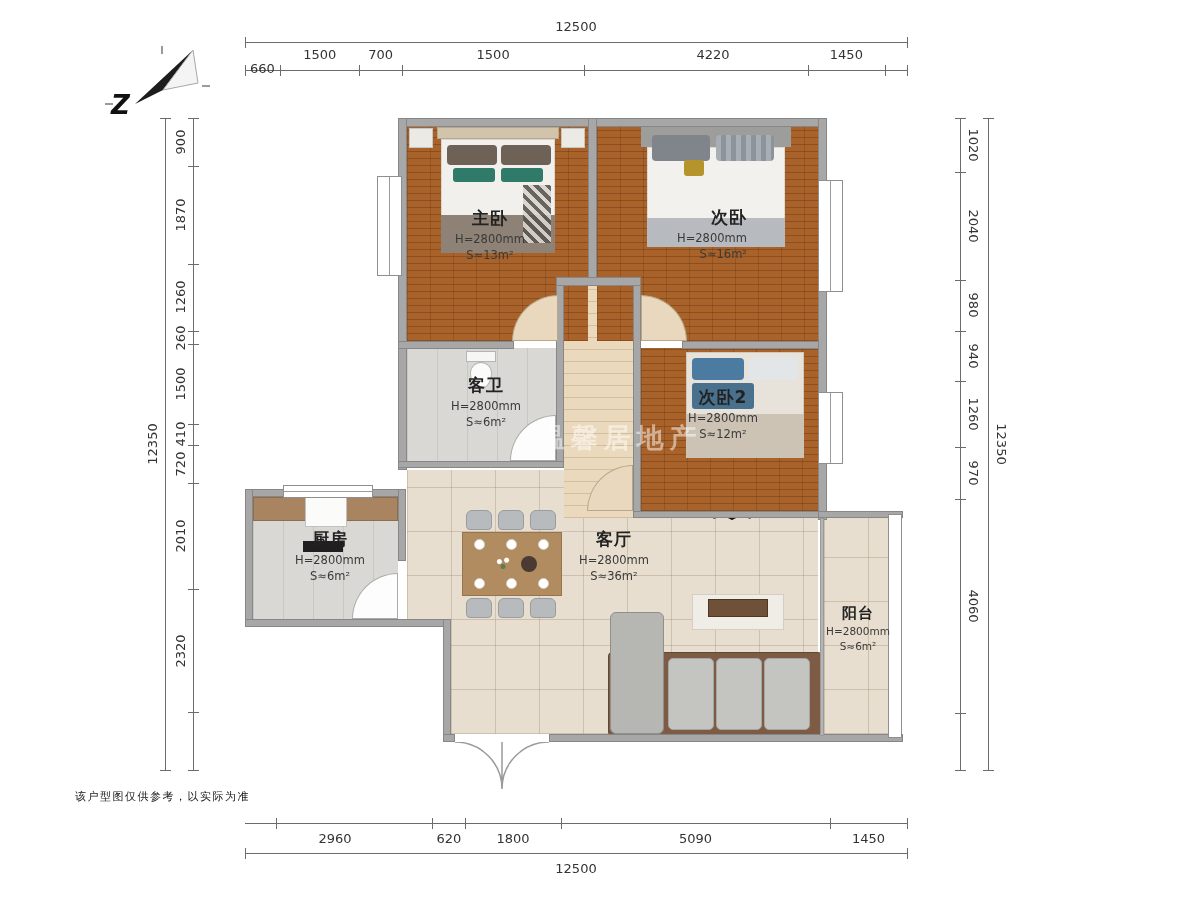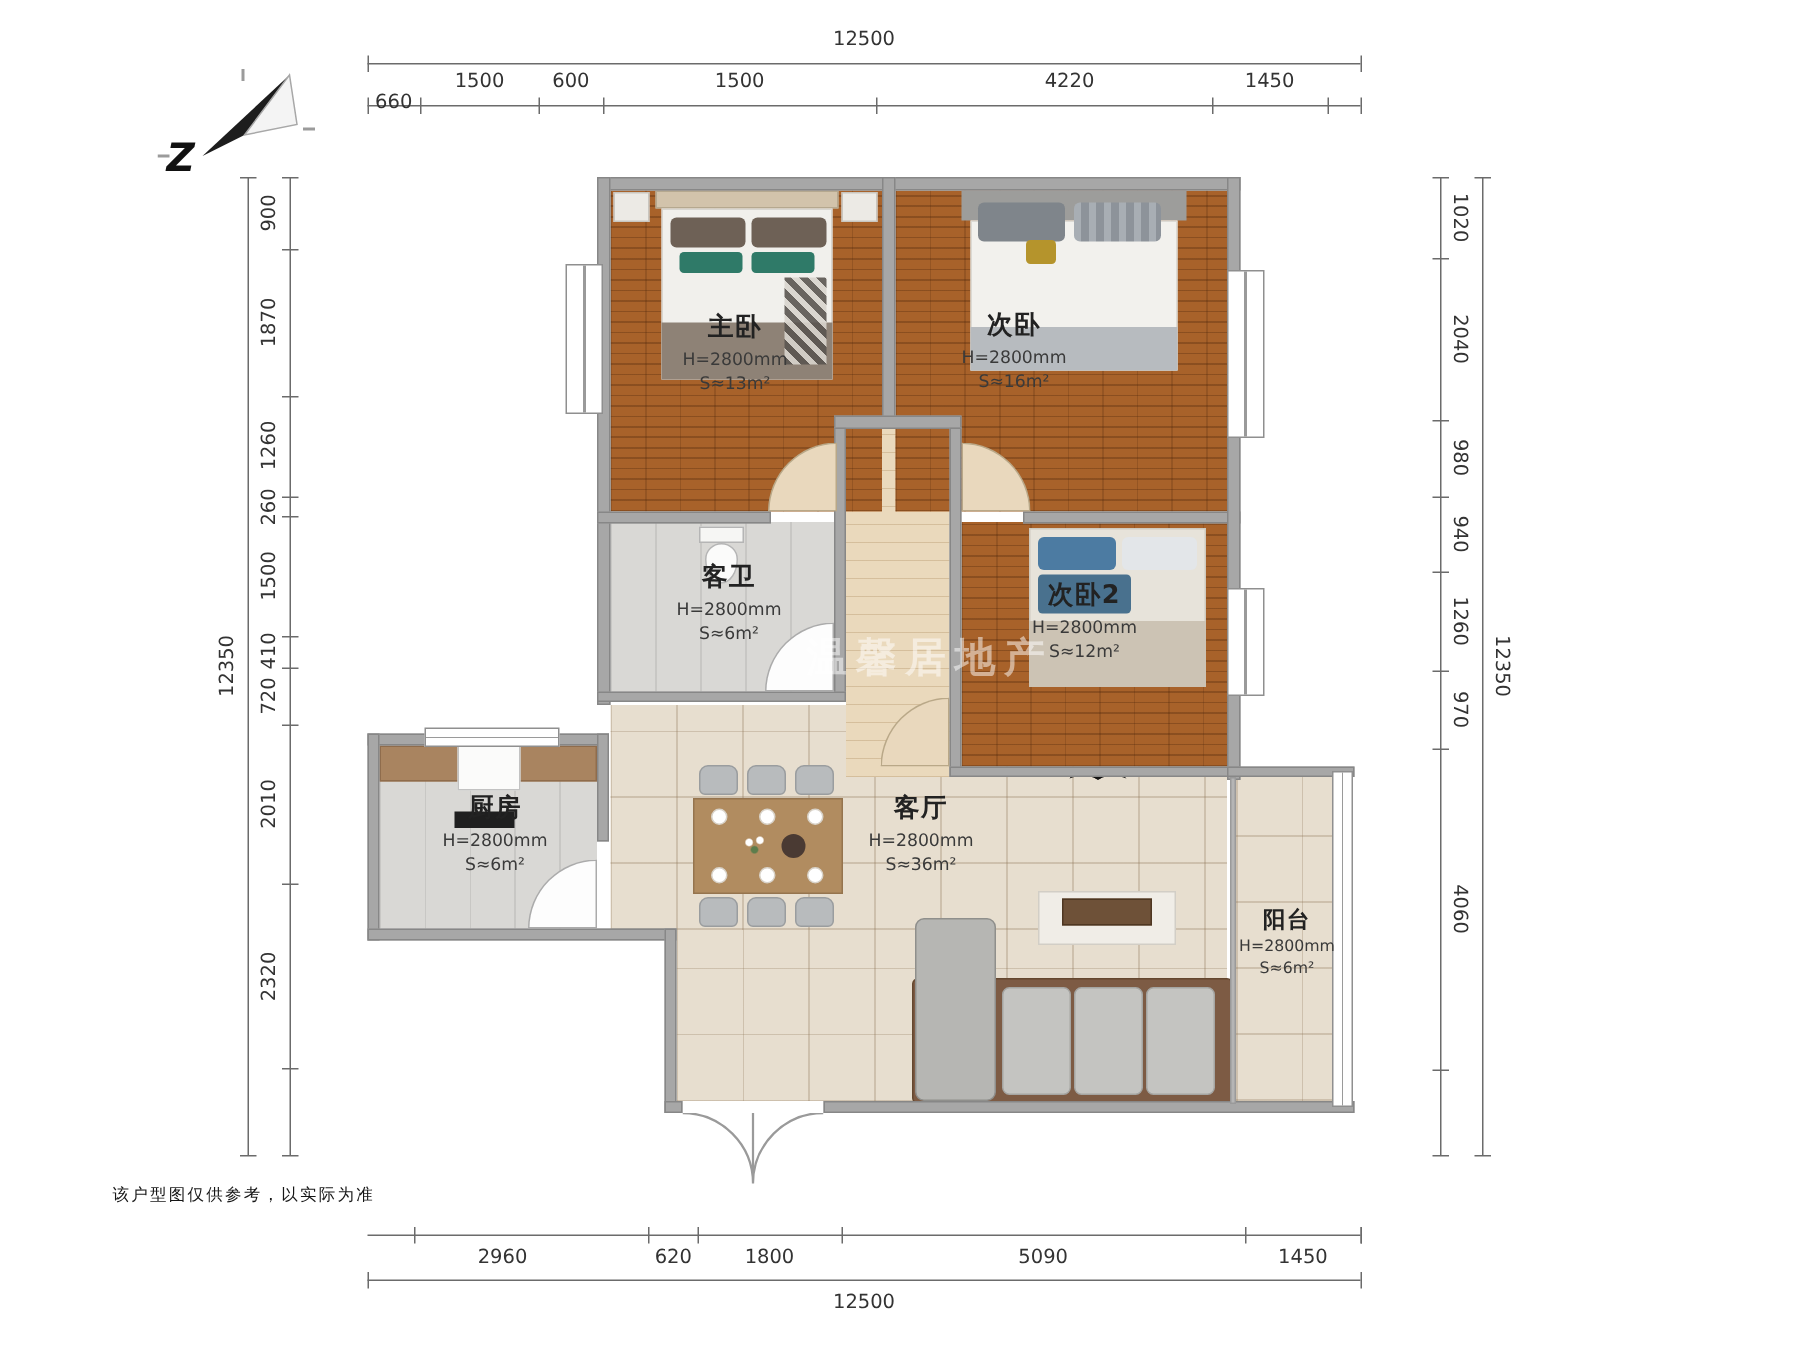--- a/index.html
+++ b/index.html
@@ -170,21 +170,21 @@
 
   <div id="watermark">
     <div class="w1">温馨居地产</div>
   </div>
 
   <div class="room-label" style="left:490px;top:235px;">
     <div class="nm">主卧</div>
     <div class="sub">H=2800mm</div>
     <div class="sub">S≈13m²</div>
   </div>
-  <div class="room-label" style="left:676px;top:234px;">
+  <div class="room-label" style="left:712px;top:234px;text-align:right;">
     <div class="nm">次卧</div>
     <div class="sub">H=2800mm</div>
     <div class="sub">S≈16m²</div>
   </div>
   <div class="room-label" style="left:486px;top:402px;">
     <div class="nm">客卫</div>
     <div class="sub">H=2800mm</div>
     <div class="sub">S≈6m²</div>
   </div>
   <div class="room-label" style="left:723px;top:414px;">
@@ -226,21 +226,21 @@
       <div style="position: absolute; left: 245px; top: 65px; width: 1px; height: 11px; background: rgb(107, 107, 107);"></div>
       <div style="position: absolute; left: 279.954px; top: 65px; width: 1px; height: 11px; background: rgb(107, 107, 107);"></div>
       <div style="position: absolute; left: 359.394px; top: 65px; width: 1px; height: 11px; background: rgb(107, 107, 107);"></div>
       <div style="position: absolute; left: 401.762px; top: 65px; width: 1px; height: 11px; background: rgb(107, 107, 107);"></div>
       <div style="position: absolute; left: 584.474px; top: 65px; width: 1px; height: 11px; background: rgb(107, 107, 107);"></div>
       <div style="position: absolute; left: 807.965px; top: 65px; width: 1px; height: 11px; background: rgb(107, 107, 107);"></div>
       <div style="position: absolute; left: 884.757px; top: 65px; width: 1px; height: 11px; background: rgb(107, 107, 107);"></div>
       <div style="position: absolute; left: 907px; top: 65px; width: 1px; height: 11px; background: rgb(107, 107, 107);"></div>
       <div class="dimlab" style="position: absolute; left: 262.477px; top: 76px; transform: translate(-50%, -100%);">660</div>
       <div class="dimlab" style="position: absolute; left: 319.674px; top: 62px; transform: translate(-50%, -100%);">1500</div>
-      <div class="dimlab" style="position: absolute; left: 380.578px; top: 62px; transform: translate(-50%, -100%);">600</div>
+      <div class="dimlab" style="position: absolute; left: 380.578px; top: 62px; transform: translate(-50%, -100%);">700</div>
       <div class="dimlab" style="position: absolute; left: 493.118px; top: 62px; transform: translate(-50%, -100%);">1500</div>
       <div class="dimlab" style="position: absolute; left: 713px; top: 62px; transform: translate(-50%, -100%);">4220</div>
       <div class="dimlab" style="position: absolute; left: 846.361px; top: 62px; transform: translate(-50%, -100%);">1450</div>
       <div style="position: absolute; left: 245px; top: 42px; width: 662px; height: 1px; background: rgb(107, 107, 107);"></div>
       <div style="position: absolute; left: 245px; top: 37px; width: 1px; height: 11px; background: rgb(107, 107, 107);"></div>
       <div style="position: absolute; left: 907px; top: 37px; width: 1px; height: 11px; background: rgb(107, 107, 107);"></div>
       <div class="dimlab" style="position: absolute; left: 576px; top: 34px; transform: translate(-50%, -100%);">12500</div>
       <div style="position: absolute; left: 245px; top: 823px; width: 662px; height: 1px; background: rgb(107, 107, 107);"></div>
       <div style="position: absolute; left: 275.717px; top: 818px; width: 1px; height: 11px; background: rgb(107, 107, 107);"></div>
       <div style="position: absolute; left: 432.478px; top: 818px; width: 1px; height: 11px; background: rgb(107, 107, 107);"></div>

